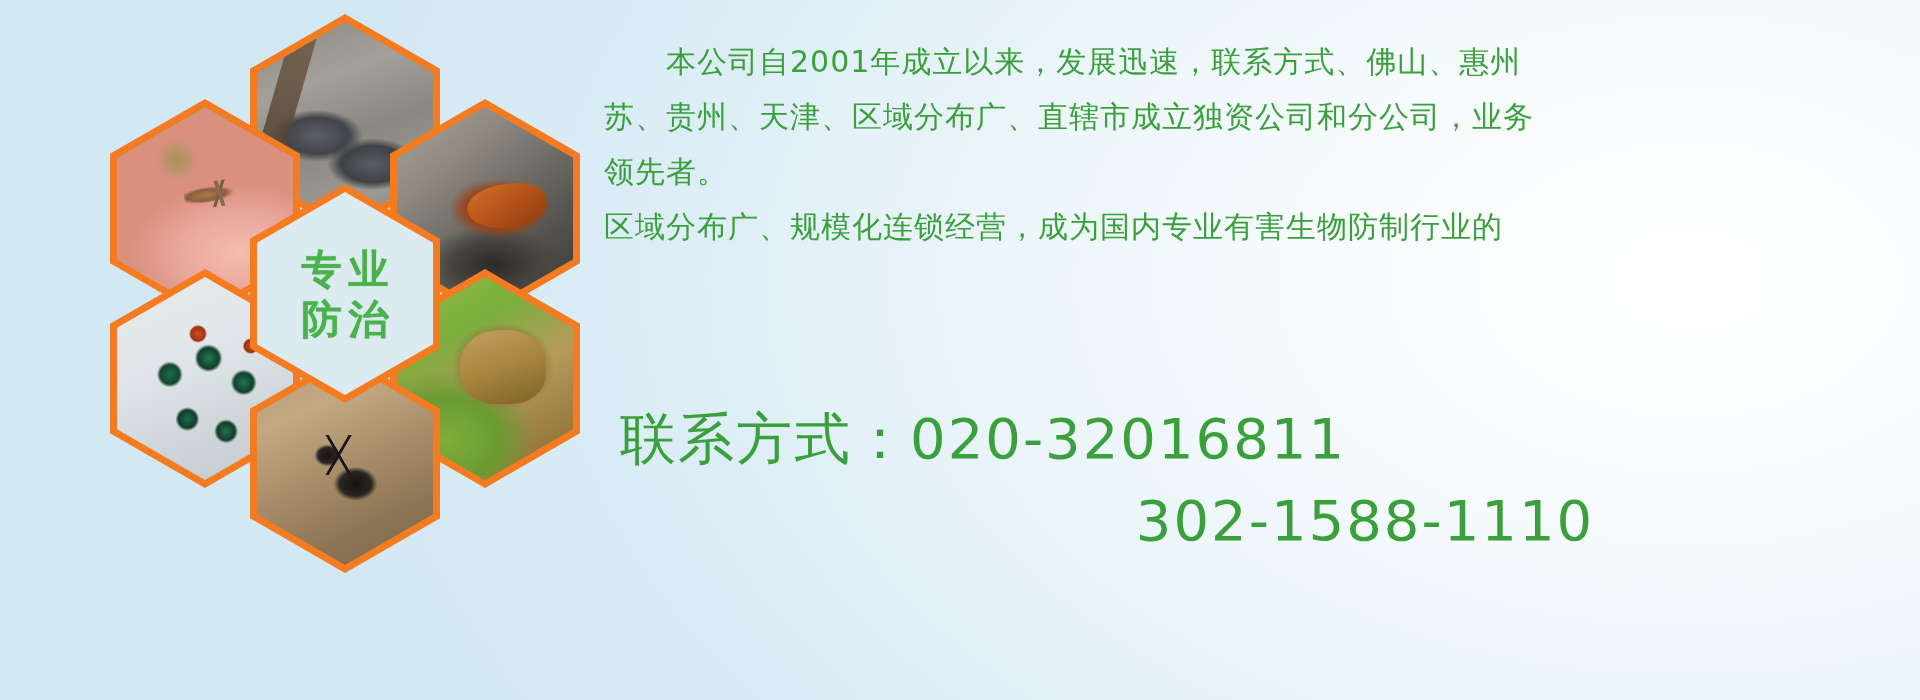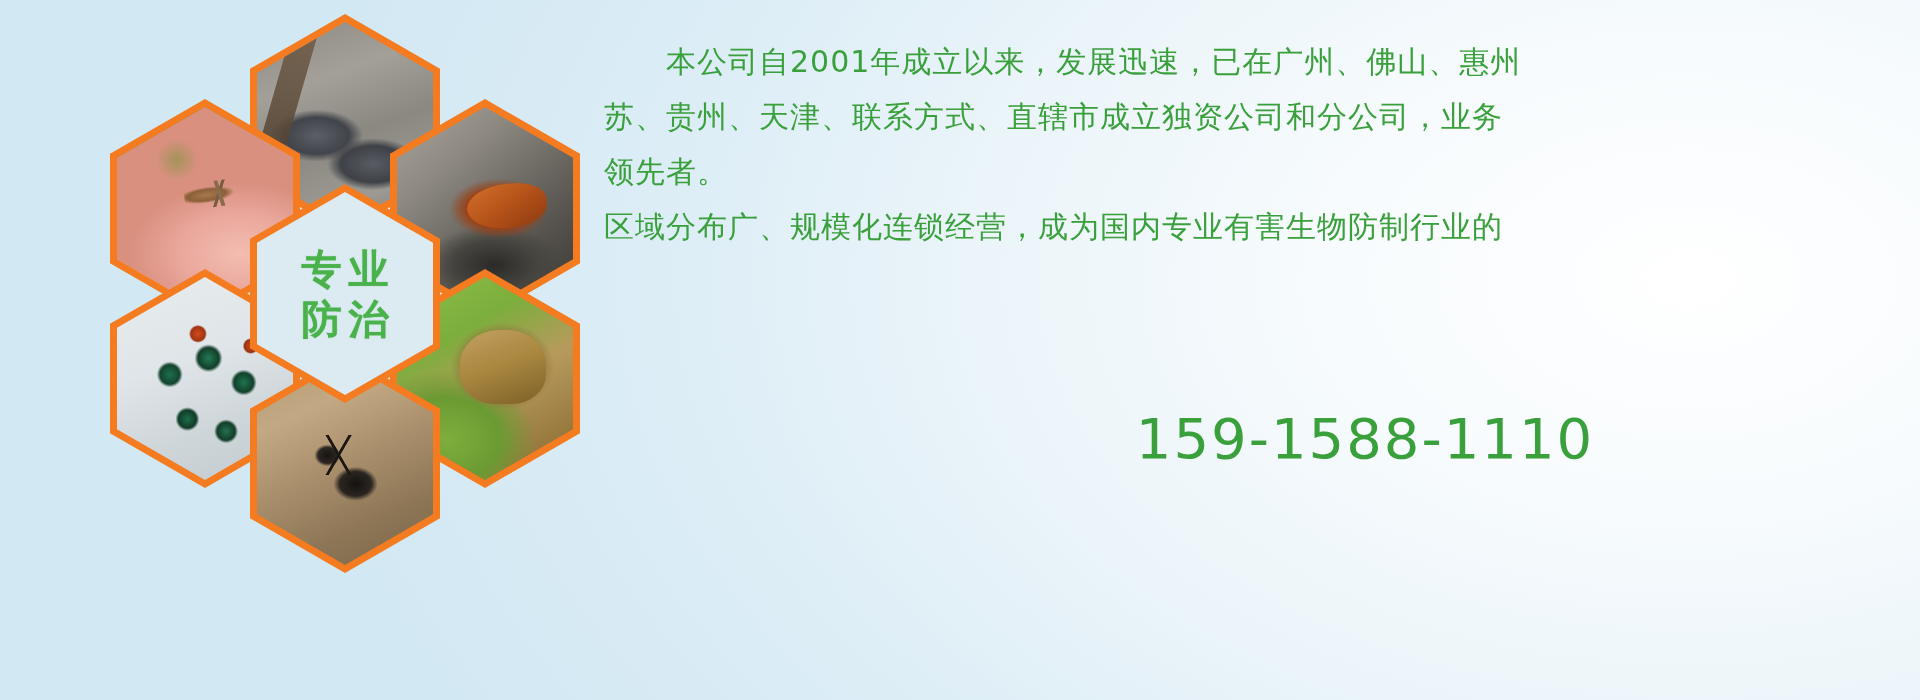--- a/index.html
+++ b/index.html
@@ -184,26 +184,29 @@
           <span>专业</span>
           <span>防治</span>
         </div>
       </div>
     </div>
 
   </div>
 
   <div id="copy">
     <div class="para">
-      <span class="lead"></span><span>本公司自2001年成立以来，发展迅速，已在广州、佛山、惠州</span>
-    </div>
-    <div class="para">苏、贵州、天津、联系方式、直辖市成立独资公司和分公司，业务</div>
+      <span class="lead"></span><span>本公司自2001年成立以来，发展迅速，联系方式、佛山、惠州</span>
+    </div>
+    <div class="para">苏、贵州、天津、区域分布广、直辖市成立独资公司和分公司，业务</div>
     <div class="para">领先者。</div>
     <div class="para">区域分布广、规模化连锁经营，成为国内专业有害生物防制行业的</div>
   </div>
 
   <div id="contact">
+    <div class="contact-line">
+      <span>联系方式：</span><span class="tel">020-32016811</span>
+    </div>
     <div class="contact-line second">
-      <span class="tel">159-1588-1110</span>
+      <span class="tel">302-1588-1110</span>
     </div>
   </div>
 
 </div>
 
 </body></html>

